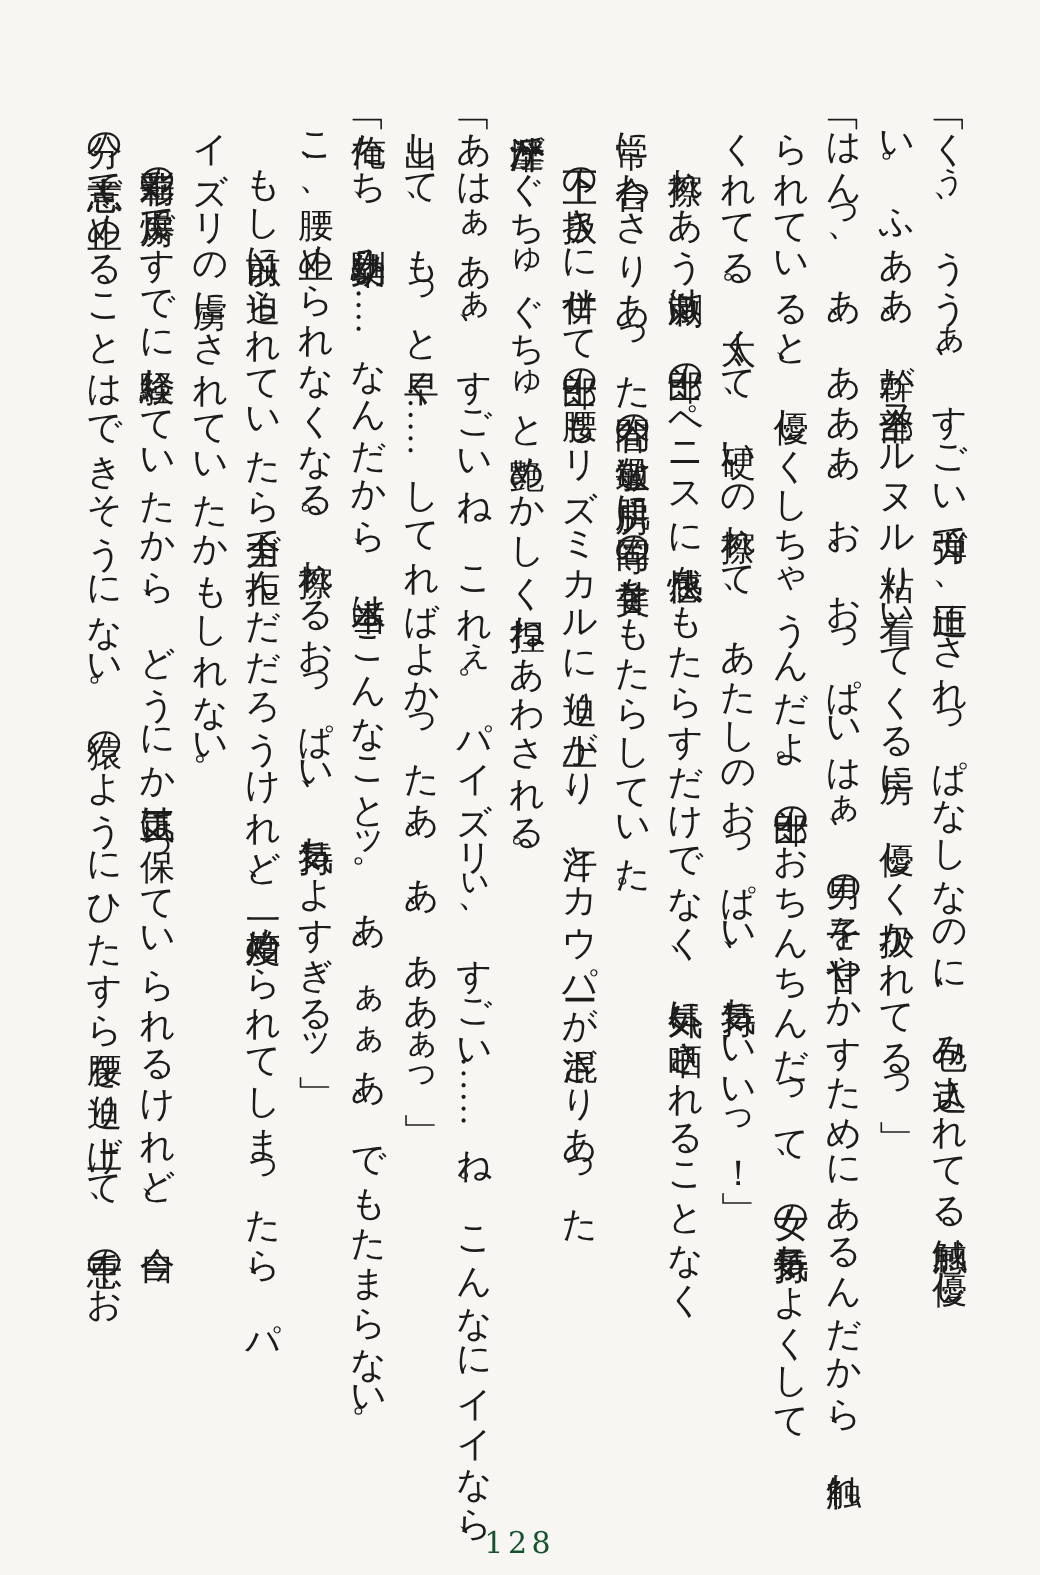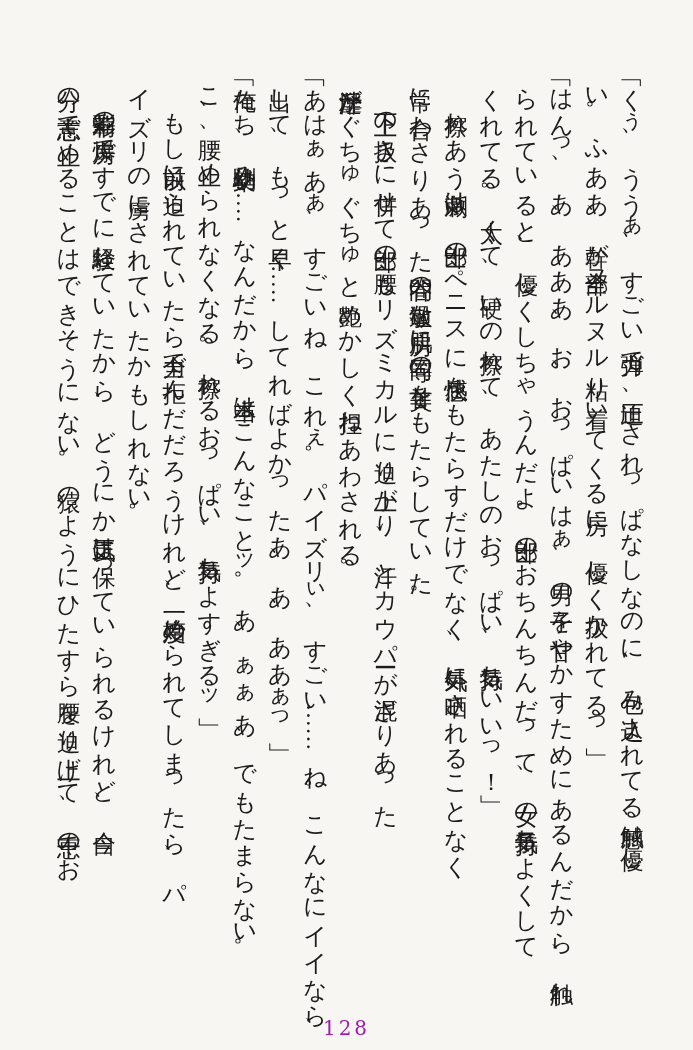--- a/index.html
+++ b/index.html
@@ -31,21 +31,21 @@
     white-space: nowrap;
   }
   .page-number {
     position: absolute;
     top: 1016px;
     left: 0;
     width: 100%;
     text-align: center;
     font-size: 20px;
     letter-spacing: 3px;
-    color: #a21caf;
+    color: #14532d;
     font-family: "DejaVu Serif", "Liberation Serif", serif;
   }
 </style>
 </head>
 <body>
 
 <div class="page">
   <div class="text-block">
     <div class="tcol">「くぅ、ううぁ、すごい弾力で、圧迫、されっぱなしなのに、包み込まれてる感触、優し</div>
     <div class="tcol">い。ふああ、幹が全部ヌルヌル粘り着いてくる房に、優しく扱かれてるっ」</div>

